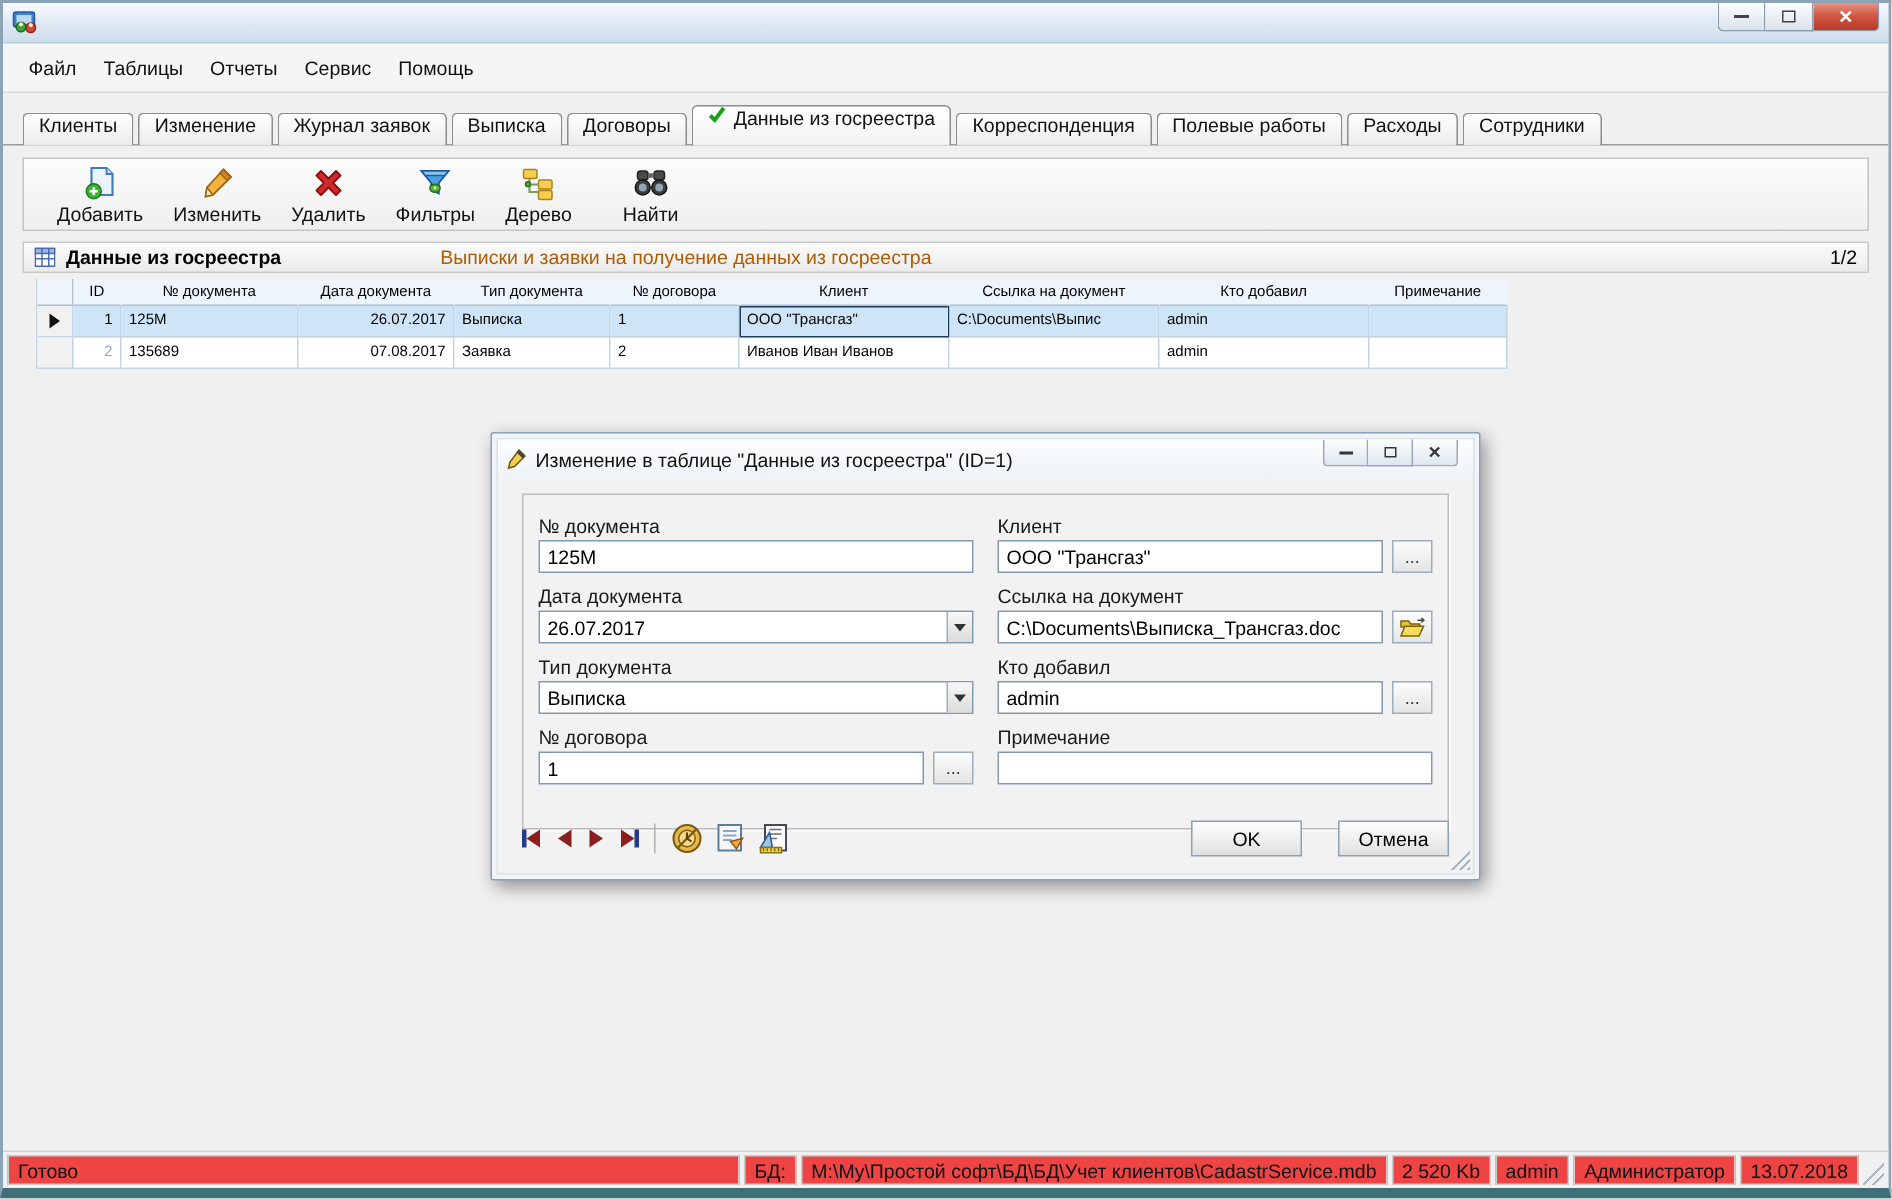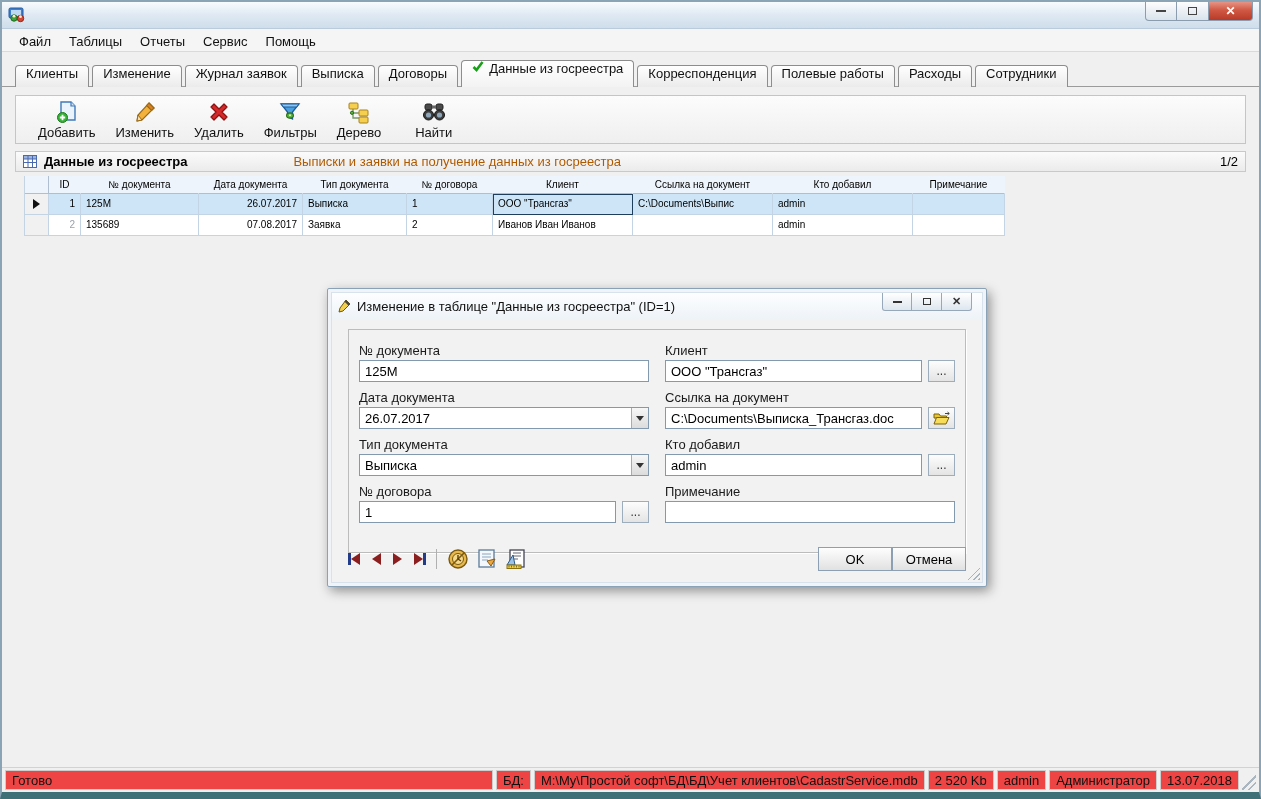--- a/index.html
+++ b/index.html
@@ -19,21 +19,21 @@
     background:linear-gradient(#fdfdfd,#d9e3ed);display:flex;align-items:center;justify-content:center;
     font-size:12px;color:#333;cursor:default;}
   .win-btn.min{width:32px;border-radius:0 0 0 4px;}
   .win-btn.max{width:32px;border-left:none;}
   .win-btn.close{width:44px;border-left:none;border-radius:0 0 4px 0;
     background:linear-gradient(#e89385,#d05944 45%,#b83a28);color:#fff;font-weight:bold;}
   .glyph-sq{width:9px;height:8px;border:1px solid #444;background:transparent;display:inline-block;}
 
   
   .menubar{height:23px;background:#f5f5f5;border-bottom:1px solid #dadada;
-    display:flex;align-items:flex-start;padding:2px 8px;font-size:13px;}
+    display:flex;align-items:center;padding:16px 8px;font-size:13px;}
   .menu-item{padding:3px 9px;color:#111;}
 
   
   .tabbar{margin-top:7px;padding:0 13px;display:flex;align-items:flex-end;height:28px;
     border-bottom:1px solid #9b9b9b;position:relative;}
   .tab{height:22px;display:flex;align-items:flex-start;gap:5px;padding:0 10px;margin-right:3px;
     background:linear-gradient(#ffffff,#ebebeb);border:1px solid #8d8d8d;border-bottom:none;
     border-radius:4px 4px 0 0;font-size:13px;color:#111;position:relative;top:1px;white-space:nowrap;}
   .tab.active{height:27px;background:linear-gradient(#ffffff,#f3f3f3);z-index:2;}
 
@@ -108,21 +108,21 @@
   .nav-group{display:flex;align-items:center;gap:12px;}
   .nav-btn{display:flex;align-items:center;}
   .tri-l{width:0;height:0;border-right:9px solid #8b1f1f;border-top:6px solid transparent;border-bottom:6px solid transparent;}
   .tri-r{width:0;height:0;border-left:9px solid #8b1f1f;border-top:6px solid transparent;border-bottom:6px solid transparent;}
   .vbar{width:3px;height:12px;background:#223b8a;}
   .sep-v{width:1px;height:20px;background:#b0b0b0;margin:0 10px;}
   .foot-icons{display:flex;align-items:center;gap:7px;}
   .btn{height:24px;border:1px solid #8da0b3;background:linear-gradient(#fefefe,#e1e1e1);
     font:13px "Liberation Sans",sans-serif;color:#000;display:flex;align-items:center;justify-content:center;}
   .btn.ok{width:74px;margin-left:auto;}
-  .btn.cancel{width:74px;margin-left:0;}
+  .btn.cancel{width:74px;margin-left:24px;}
   .grip{position:absolute;right:2px;bottom:2px;width:13px;height:13px;
     background:linear-gradient(135deg,transparent 50%,#a8b4be 50%,#a8b4be 57%,transparent 57%,transparent 70%,#a8b4be 70%,#a8b4be 77%,transparent 77%,transparent 90%,#a8b4be 90%);}
 
   
   .statusbar{position:absolute;left:0;right:0;bottom:0;height:25px;background:#f0f0f0;
     border-top:1px solid #d2d2d2;display:flex;align-items:stretch;padding:2px 3px;gap:3px;font-size:13px;}
   .spanel{border:1px solid #cdcdcd;background:#ef4444;display:flex;align-items:center;
     padding:0 6px;white-space:nowrap;color:#111;}
   .spanel.ready{flex:1;}
   .sgrip{width:14px;background:linear-gradient(135deg,transparent 55%,#aab6c0 55%,#aab6c0 62%,transparent 62%,transparent 75%,#aab6c0 75%,#aab6c0 82%,transparent 82%);border:none;}

